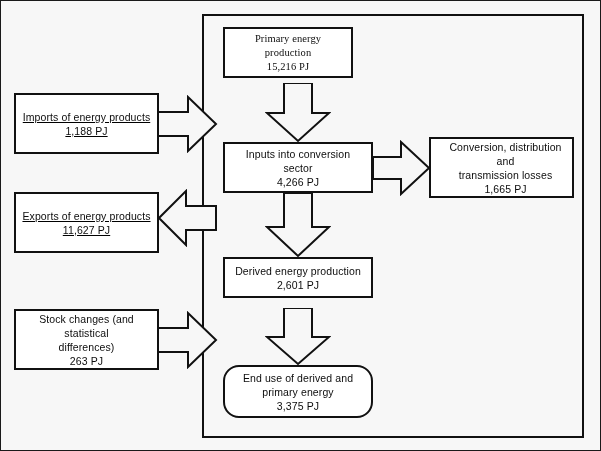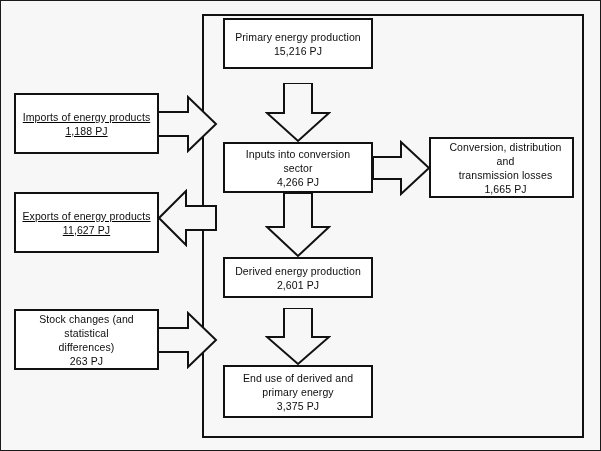--- a/index.html
+++ b/index.html
@@ -42,25 +42,25 @@
   }
   .node .label {
     font-size: 10.5px;
     line-height: 14px;
     color: #0c0c0c;
     letter-spacing: 0.1px;
     padding: 0 6px;
     white-space: pre-line;
   }
   
-  #node-primary          { left: 222px; top: 17px;  width: 150px; height: 51px; }
+  #node-primary          { left: 222px; top: 26px;  width: 130px; height: 51px; font-family: Liberation Serif, serif; }
   #node-conversion-input { left: 222px; top: 141px; width: 150px; height: 51px; }
   #node-losses           { left: 428px; top: 136px; width: 145px; height: 61px; padding-left: 8px; }
   #node-derived          { left: 222px; top: 256px; width: 150px; height: 41px; }
-  #node-enduse           { left: 222px; top: 364px; width: 150px; height: 53px; }
+  #node-enduse           { left: 222px; top: 364px; width: 150px; height: 53px; border-radius: 16px; }
   #node-imports          { left: 13px;  top: 92px;  width: 145px; height: 61px; text-decoration: underline; }
   #node-exports          { left: 13px;  top: 191px; width: 145px; height: 61px; text-decoration: underline; }
   #node-stock            { left: 13px;  top: 308px; width: 145px; height: 61px; }
 
   
   .arrow {
     position: absolute;
     z-index: 4;
   }
   .arrow svg { display: block; }

